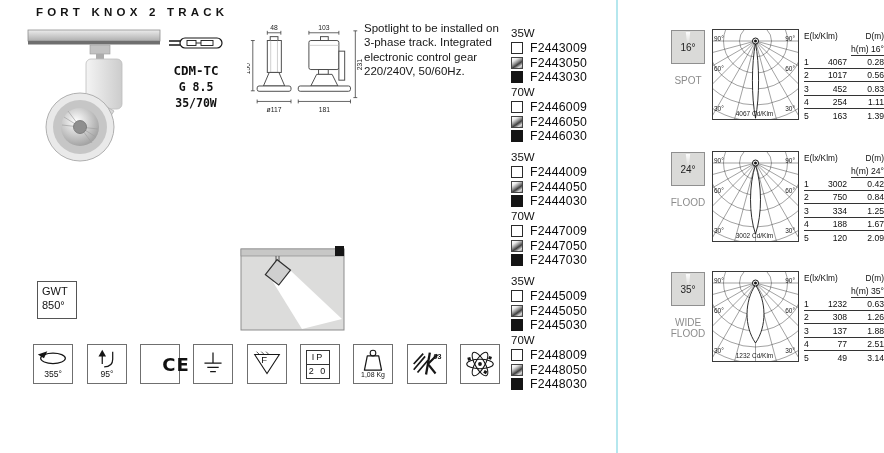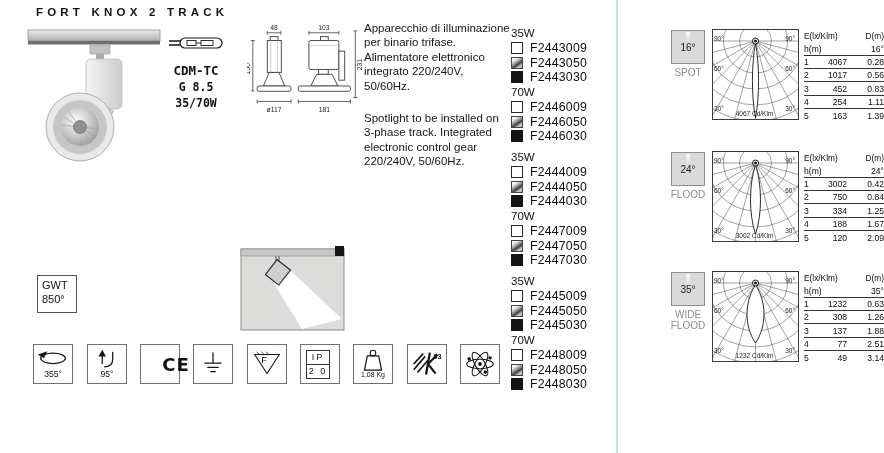--- a/index.html
+++ b/index.html
@@ -31,47 +31,47 @@
   .swatch{width:12px;height:12px;flex:none;box-sizing:border-box;}
   .swatch.white{background:#fff;border:1px solid #2a2a2a;}
   .swatch.metallic{background:linear-gradient(145deg,#ffffff 4%,#e9e9e9 24%,#9a9a9a 44%,#3f3f3f 62%,#d9d9d9 84%,#8c8c8c 100%);border:1px solid #444;}
   .swatch.black{background:#141414;border:1px solid #141414;}
   .code{font-size:12.3px;letter-spacing:0.2px;color:#0e0e0e;}
 
   
   .divider{left:616px;top:0;width:2px;height:453px;background:#b5e7ee;}
 
   
-  .gwt-box{left:37px;top:275px;width:40px;height:38px;border:1px solid #555;box-sizing:border-box;padding:2px 0 0 4px;font-size:11px;line-height:14px;}
+  .gwt-box{left:37px;top:281px;width:40px;height:38px;border:1px solid #555;box-sizing:border-box;padding:2px 0 0 4px;font-size:11px;line-height:14px;}
   .fi-box{top:344px;width:40px;height:40px;border:1px solid #6f6f6f;box-sizing:border-box;background:#fff;}
   .fi-box svg{width:100%;height:100%;display:block;}
   .ic{stroke:#161616;stroke-width:1.3;fill:none;}
   .it{font-size:9px;fill:#111;font-family:"Liberation Sans",sans-serif;}
   .ce-text{display:flex;align-items:center;justify-content:center;height:100%;font-weight:bold;font-size:18px;letter-spacing:1px;font-family:"DejaVu Sans",sans-serif;margin-left:32px;}
   .ip-wrap{position:absolute;left:5px;right:9px;top:5px;}
   .ip-cell{border:1px solid #333;height:13px;line-height:13px;text-align:center;font-size:9px;letter-spacing:2px;}
   .ip-cell + .ip-cell{border-top:none;}
 
   
   .pm-section{display:flex;left:666px;width:218px;height:96px;}
   .pm-left{width:44px;flex:none;}
   .badge{width:34px;height:34px;margin:1px auto 0;background:#dadad8;border:1px solid #8f8f8f;box-sizing:border-box;position:relative;display:flex;align-items:center;justify-content:center;font-size:10px;color:#222;}
   .badge::before{content:"";position:absolute;left:50%;top:1px;height:13px;width:10px;transform:translateX(-50%);
     background:linear-gradient(to bottom,rgba(255,255,255,.95),rgba(255,255,255,0));
     clip-path:polygon(28% 0,72% 0,58% 100%,42% 100%);}
-  .pm-label{color:#8c8c8c;font-size:10px;text-align:center;margin-top:3px;line-height:11px;}
+  .pm-label{color:#8c8c8c;font-size:10px;text-align:center;margin-top:11px;line-height:11px;}
   .diagram{position:relative;width:85px;height:89px;margin-left:2px;flex:none;}
   .diagram svg{position:absolute;inset:0;width:85px;height:89px;border:1px solid #3a3a3a;background:#fff;}
   .g{stroke:#2f2f2f;stroke-width:0.45;fill:none;}
   .lobe{fill:#fff;stroke:#161616;stroke-width:0.9;}
   .tick{position:absolute;font-size:6.5px;line-height:7px;color:#222;}
   .cd{position:absolute;left:0;right:0;bottom:1px;text-align:center;font-size:6.5px;color:#222;}
   .pm-table{width:97px;margin-left:7px;font-size:8.6px;color:#0e0e0e;}
   .pm-hrow{display:flex;justify-content:space-between;height:12px;align-items:flex-end;padding-bottom:1px;font-size:8.3px;}
-  .pm-subrow{display:flex;justify-content:space-between;border-bottom:1px solid #333;height:12px;align-items:flex-end;padding-bottom:1px;}
+  .pm-subrow{display:flex;justify-content:space-between;border-bottom:1px solid #333;height:12px;align-items:flex-end;padding-bottom:1px;margin-left:47px;}
   .pm-row{display:flex;border-bottom:1px solid #333;height:13.2px;align-items:flex-end;padding-bottom:1px;box-sizing:border-box;}
   .pm-row.last{border-bottom:none;}
   .c-h{width:12px;}
   .c-e{flex:1;text-align:right;padding-right:11px;}
   .c-d{width:26px;text-align:right;}
 </style>
 </head>
 <body>
 
 <div class="abs page-title">FORT KNOX 2 TRACK</div>
@@ -140,21 +140,20 @@
   <rect x="74" y="49" width="10" height="5" class="fx"></rect>
   <polygon points="72,54 88,54 94,66 66,66" class="fx"></polygon>
   <rect x="53" y="66" width="54" height="5.5" rx="2" class="fx"></rect>
   <path d="M53,80 V84 M53,82 H107 M107,80 V84" class="dl"></path>
   <text x="80" y="93" class="dim" text-anchor="middle">181</text>
   <path d="M110,9 H114 M112,9 V78 M110,78 H114" class="dl"></path>
   <text transform="translate(119,44) rotate(-90)" class="dim" text-anchor="middle">231</text>
 </svg>
 
 <div class="abs desc">
-  <p>Apparecchio di illuminazione per binario trifase. Alimentatore elettronico integrato 220/240V, 50/60Hz.</p>
   <p>Spotlight to be installed on 3-phase track. Integrated electronic control gear 220/240V, 50/60Hz.</p>
 </div>
 
 <svg class="abs" style="left:240px;top:240px" width="106" height="92" viewBox="0 0 106 92">
   <rect x="1" y="9" width="103" height="81" fill="#dcdcdb" stroke="#8d8d8d"></rect>
   <rect x="1" y="9" width="103" height="7" fill="#c7c7c6" stroke="#8d8d8d" stroke-width="0.7"></rect>
   <rect x="95" y="6" width="9" height="10" fill="#161616"></rect>
   <path d="M36,16 V24 M39,16 V24" stroke="#555" stroke-width="1"></path>
   <path d="M33,42 L51,31 L102,79 L62,89 Z" fill="#ffffff"></path>
   <g transform="rotate(38 38 33)">

